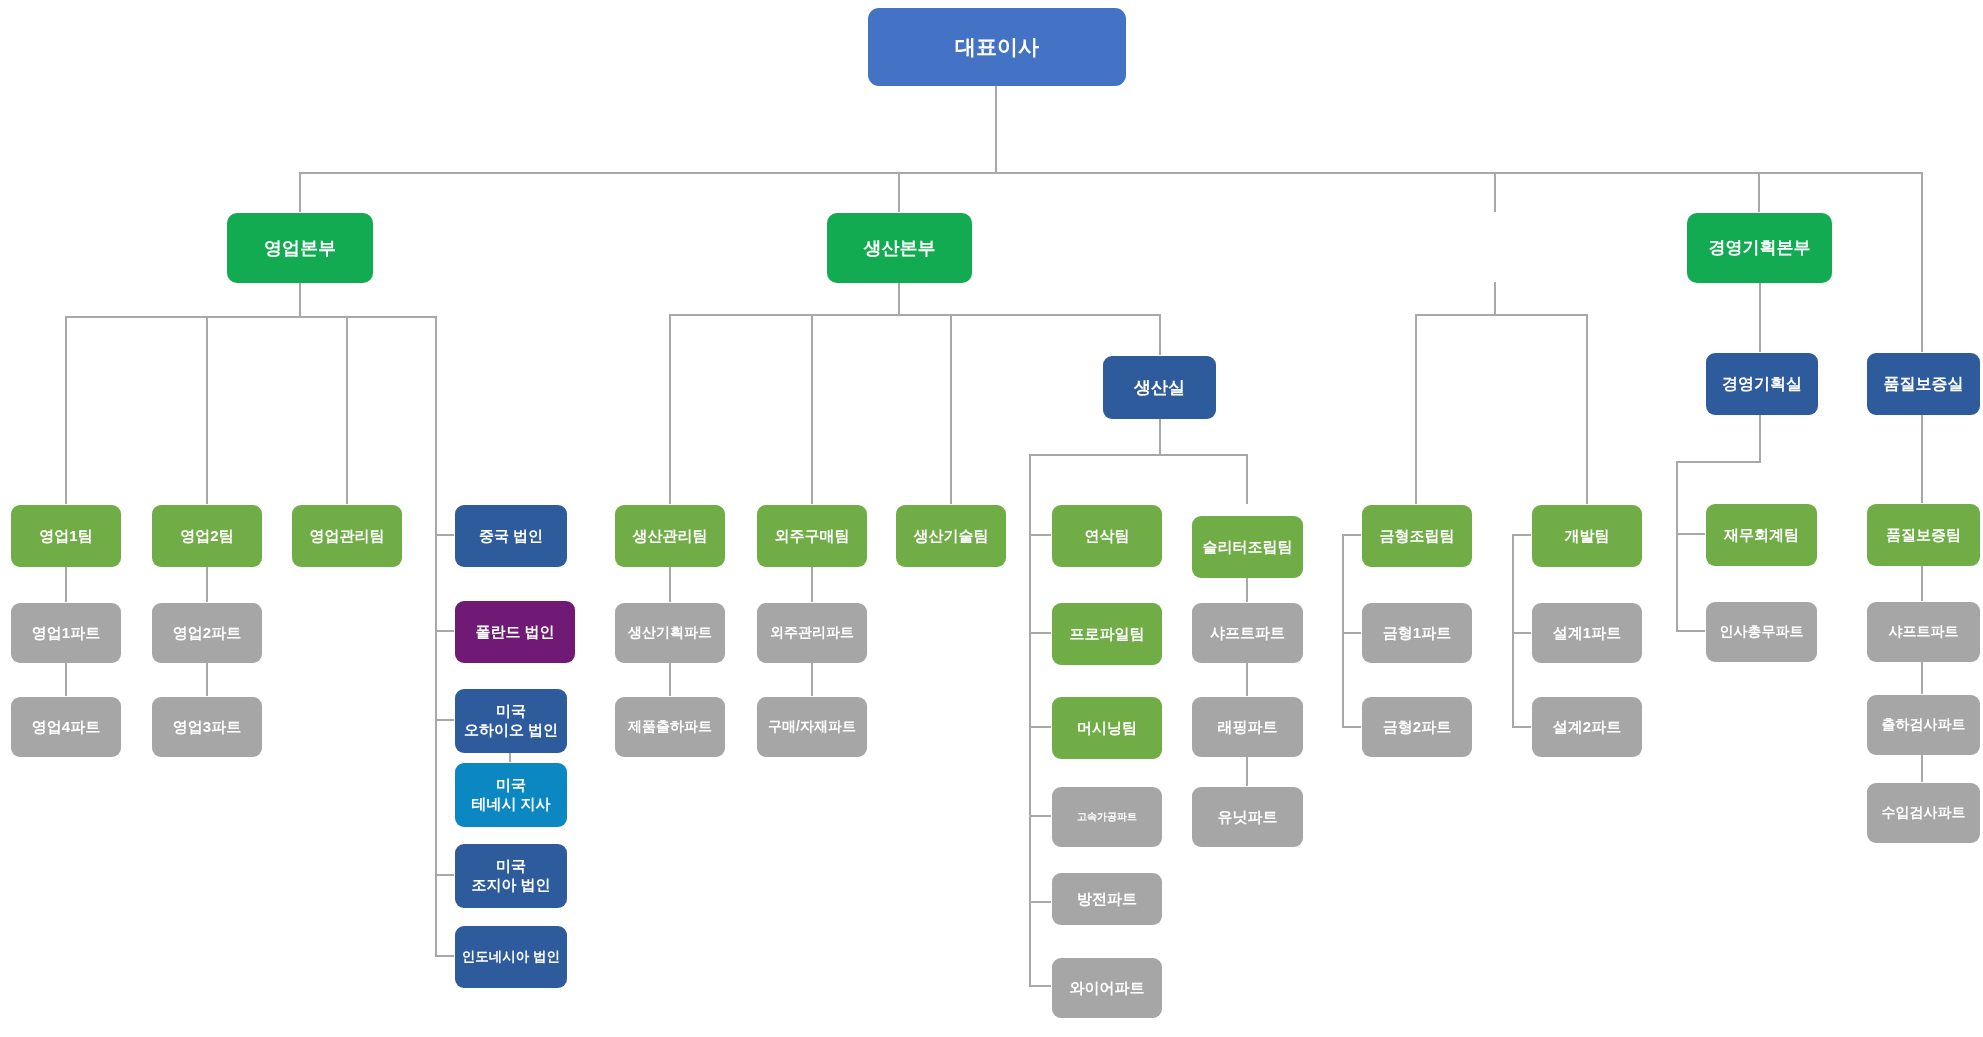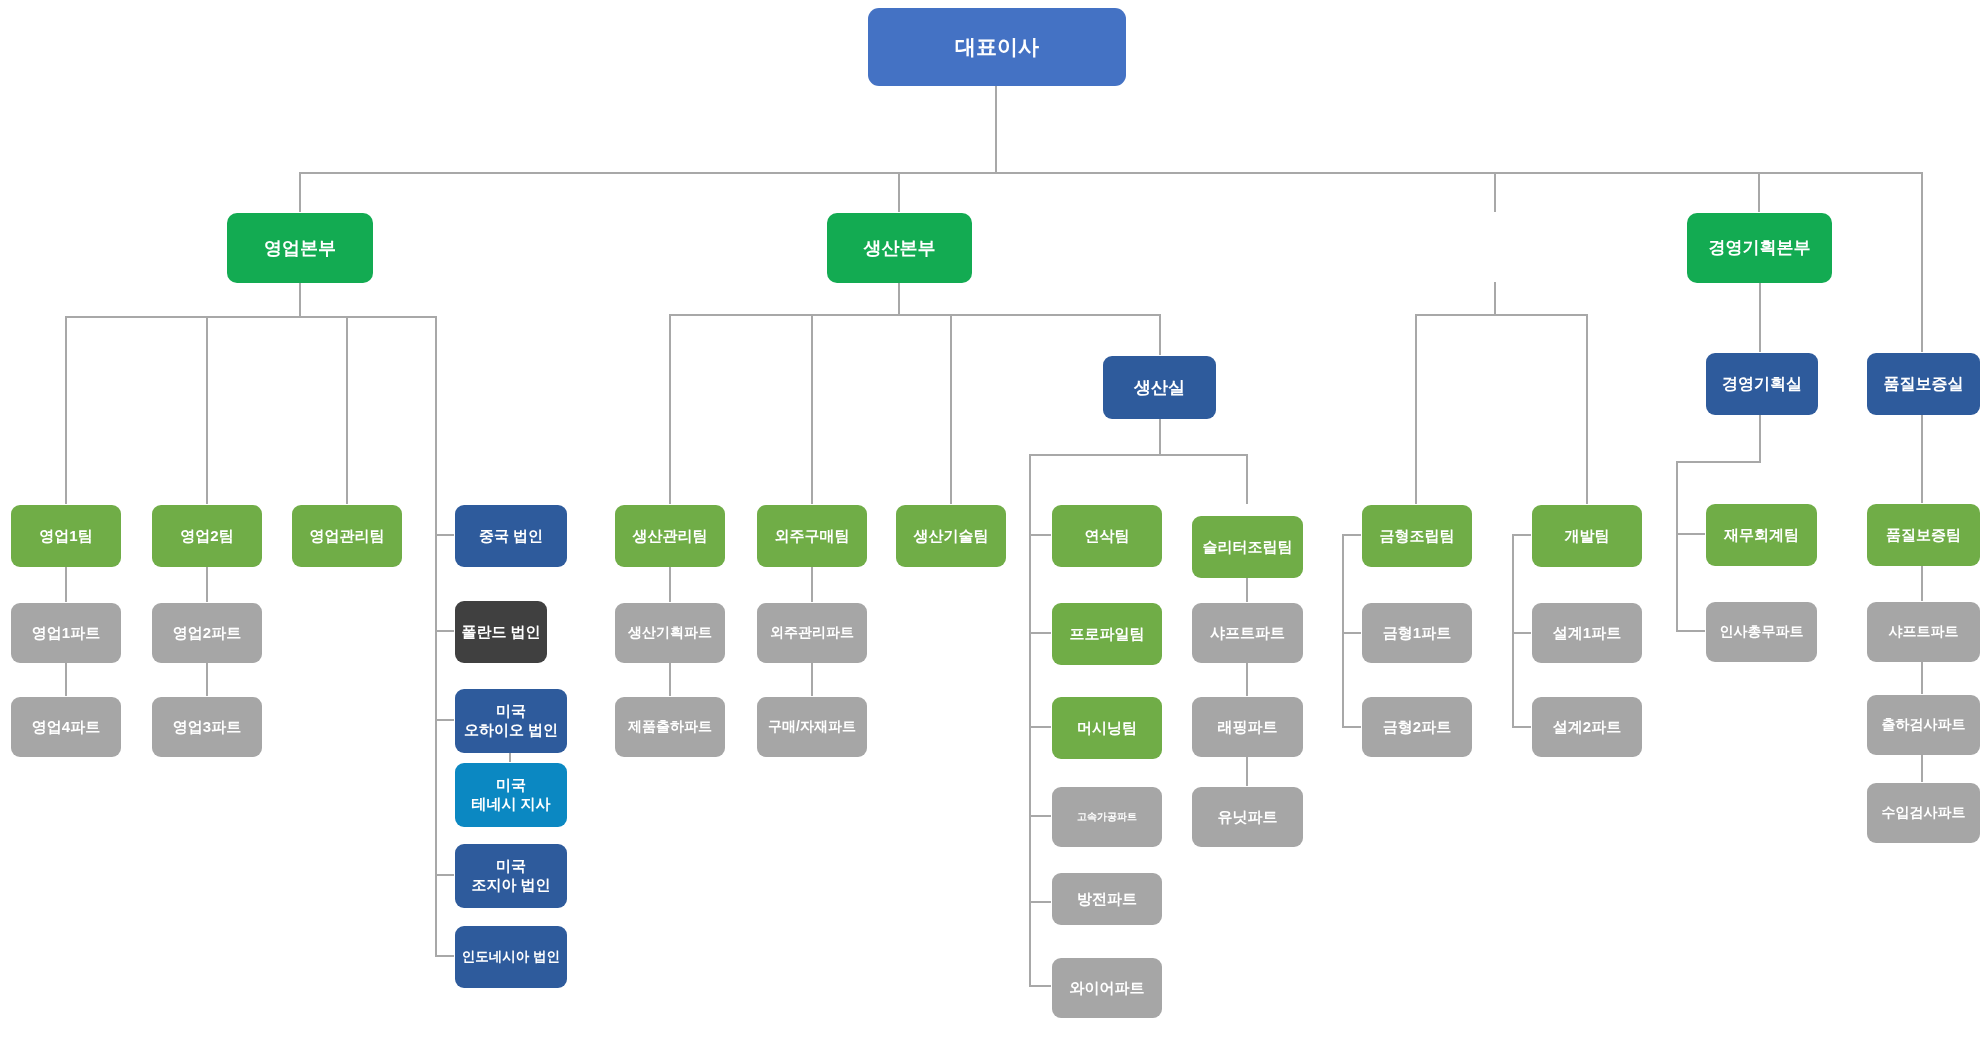--- a/index.html
+++ b/index.html
@@ -105,21 +105,21 @@
     <div class="node kind-office" style="left: 1706px; top: 353px; width: 112px; height: 62px; font-size: 16px; background: rgb(46, 91, 156);">경영기획실</div>
     <div class="node kind-office" style="left: 1867px; top: 353px; width: 113px; height: 62px; font-size: 16px; background: rgb(46, 91, 156);">품질보증실</div>
     <div class="node kind-team" style="left: 11px; top: 505px; width: 110px; height: 62px; font-size: 15px; background: rgb(112, 173, 71);">영업1팀</div>
     <div class="node kind-team" style="left: 152px; top: 505px; width: 110px; height: 62px; font-size: 15px; background: rgb(112, 173, 71);">영업2팀</div>
     <div class="node kind-team" style="left: 292px; top: 505px; width: 110px; height: 62px; font-size: 15px; background: rgb(112, 173, 71);">영업관리팀</div>
     <div class="node kind-part" style="left: 11px; top: 603px; width: 110px; height: 60px; font-size: 15px; background: rgb(166, 166, 166);">영업1파트</div>
     <div class="node kind-part" style="left: 11px; top: 697px; width: 110px; height: 60px; font-size: 15px; background: rgb(166, 166, 166);">영업4파트</div>
     <div class="node kind-part" style="left: 152px; top: 603px; width: 110px; height: 60px; font-size: 15px; background: rgb(166, 166, 166);">영업2파트</div>
     <div class="node kind-part" style="left: 152px; top: 697px; width: 110px; height: 60px; font-size: 15px; background: rgb(166, 166, 166);">영업3파트</div>
     <div class="node kind-entity" style="left: 455px; top: 505px; width: 112px; height: 62px; font-size: 15px; background: rgb(46, 91, 156);">중국 법인</div>
-    <div class="node kind-entity" style="left: 455px; top: 601px; width: 92px; height: 62px; font-size: 15px; background: #404040;">폴란드 법인</div>
+    <div class="node kind-entity" style="left: 455px; top: 601px; width: 120px; height: 62px; font-size: 15px; background: #701a75;">폴란드 법인</div>
     <div class="node kind-entity" style="left: 455px; top: 689px; width: 112px; height: 64px; font-size: 15px; background: rgb(46, 91, 156);">미국
 오하이오 법인</div>
     <div class="node kind-branch" style="left: 455px; top: 763px; width: 112px; height: 64px; font-size: 15px; background: rgb(11, 136, 194);">미국
 테네시 지사</div>
     <div class="node kind-entity" style="left: 455px; top: 844px; width: 112px; height: 64px; font-size: 15px; background: rgb(46, 91, 156);">미국
 조지아 법인</div>
     <div class="node kind-entity" style="left: 455px; top: 926px; width: 112px; height: 62px; font-size: 13.5px; background: rgb(46, 91, 156);">인도네시아 법인</div>
     <div class="node kind-team" style="left: 615px; top: 505px; width: 110px; height: 62px; font-size: 15px; background: rgb(112, 173, 71);">생산관리팀</div>
     <div class="node kind-part" style="left: 615px; top: 603px; width: 110px; height: 60px; font-size: 14px; background: rgb(166, 166, 166);">생산기획파트</div>
     <div class="node kind-part" style="left: 615px; top: 697px; width: 110px; height: 60px; font-size: 14px; background: rgb(166, 166, 166);">제품출하파트</div>

